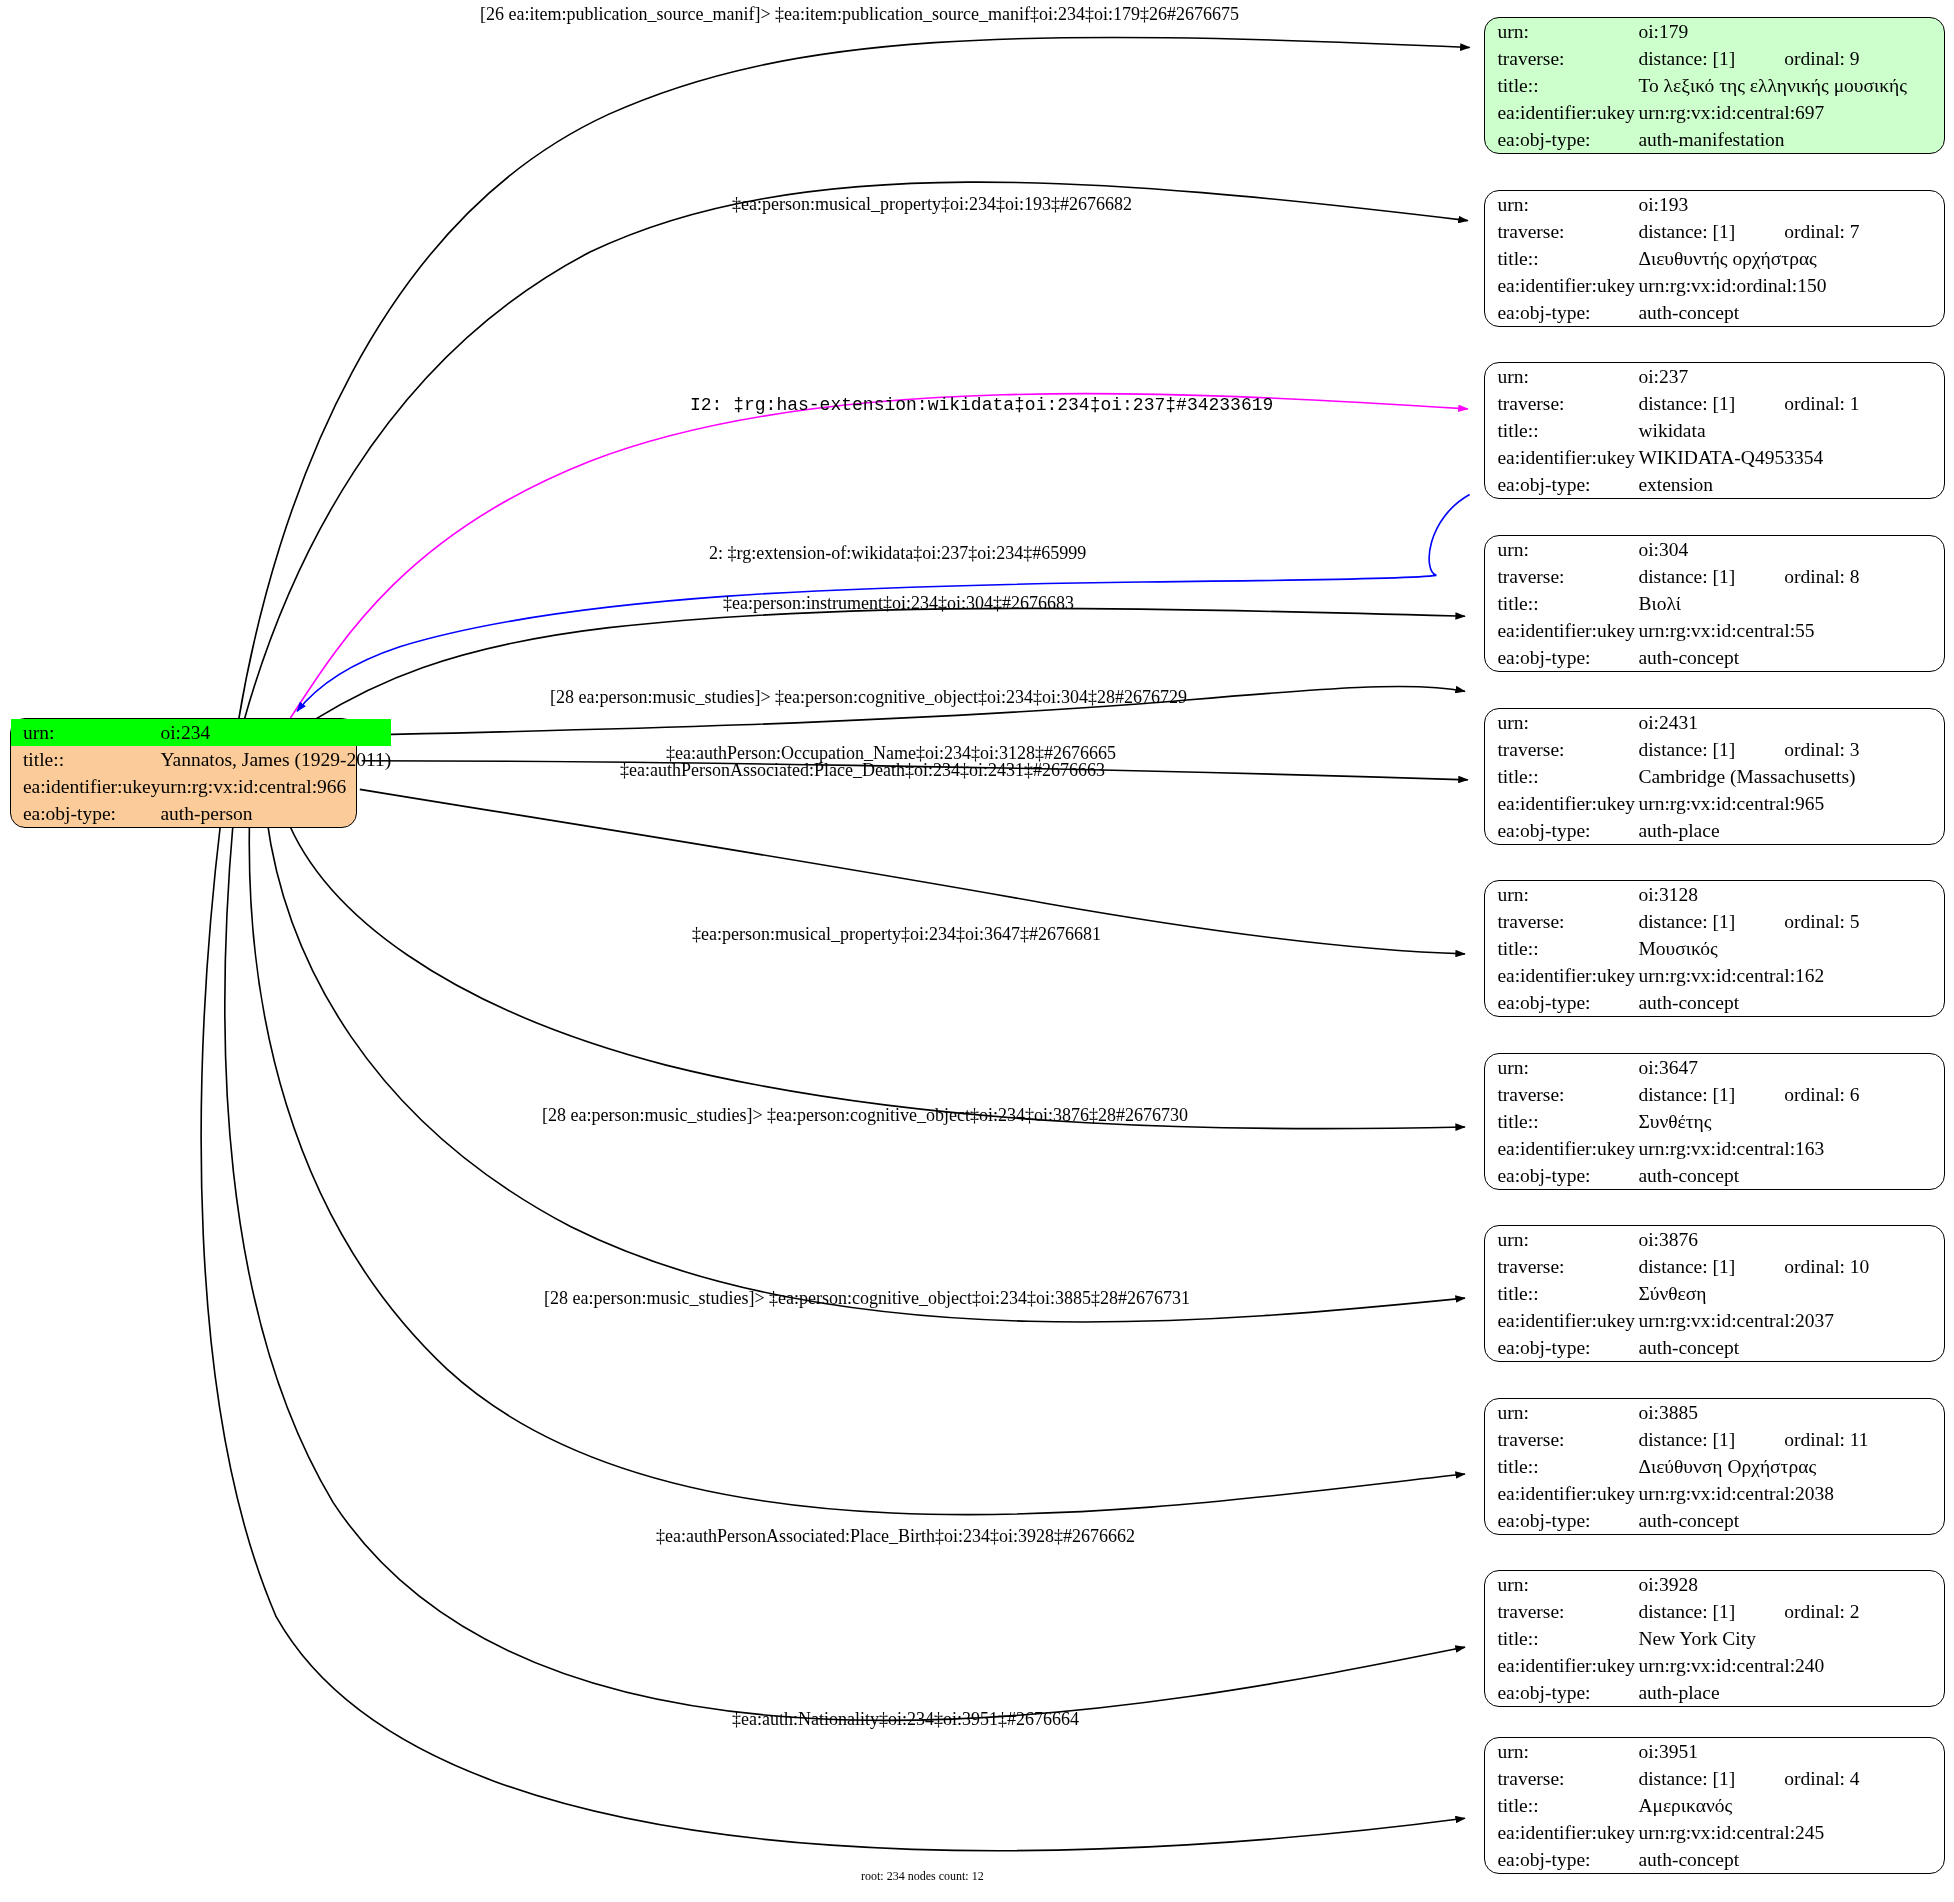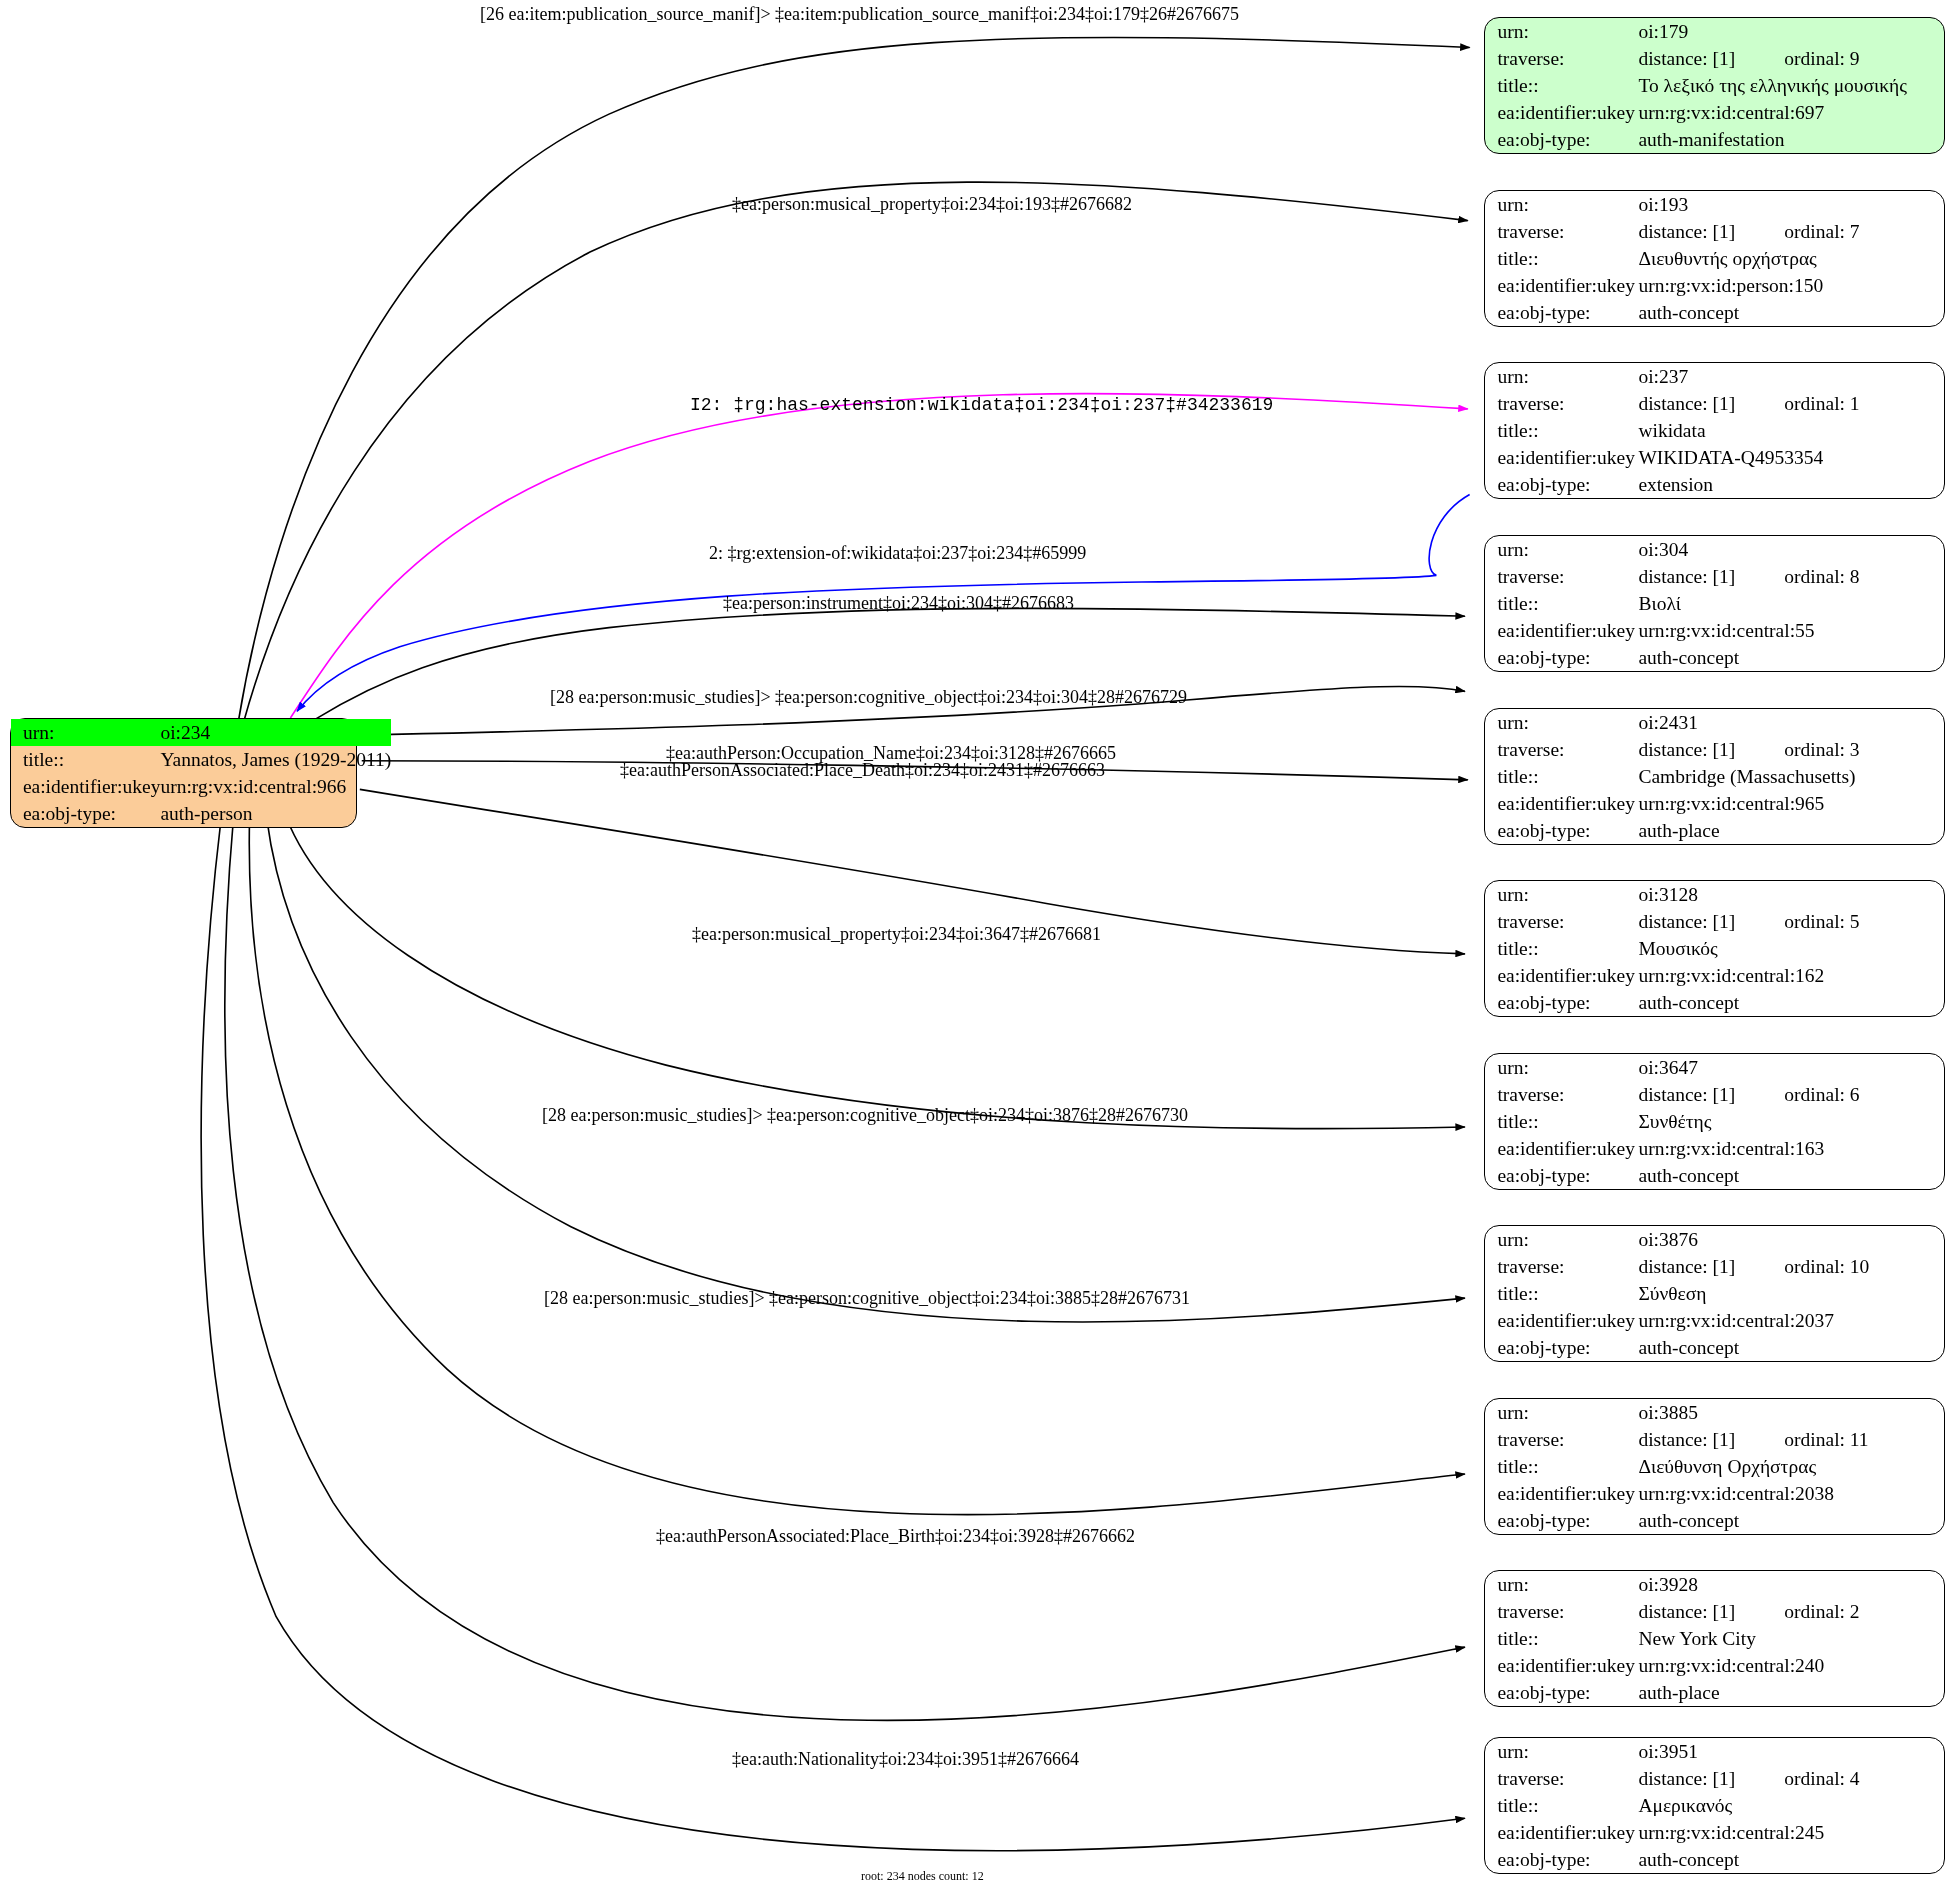--- a/index.html
+++ b/index.html
@@ -124,21 +124,21 @@
       <tr>
             <td class="k">traverse:</td>
             <td class="v"><span>distance: [1]</span><span class="spacer"></span><span>ordinal: 7</span></td>
           </tr>
       <tr>
             <td class="k">title::</td>
             <td class="v">Διευθυντής ορχήστρας</td>
           </tr>
       <tr>
             <td class="k">ea:identifier:ukey</td>
-            <td class="v2">urn:rg:vx:id:person:150</td>
+            <td class="v2">urn:rg:vx:id:ordinal:150</td>
           </tr>
       <tr>
             <td class="k">ea:obj-type:</td>
             <td class="v">auth-concept</td>
           </tr>
     </tbody>
       </table>
   </div>
 
   <div class="node" style="left:1484px;top:362px;width:461px;">
@@ -389,18 +389,18 @@
   <div class="elabel" style="left:690px;top:396px;font-family:Liberation Mono, monospace;">I2: ‡rg:has-extension:wikidata‡oi:234‡oi:237‡#34233619</div>
   <div class="elabel" style="left:709px;top:544px;">2: ‡rg:extension-of:wikidata‡oi:237‡oi:234‡#65999</div>
   <div class="elabel" style="left:723px;top:594px;">‡ea:person:instrument‡oi:234‡oi:304‡#2676683</div>
   <div class="elabel" style="left:550px;top:688px;">[28 ea:person:music_studies]&gt; ‡ea:person:cognitive_object‡oi:234‡oi:304‡28#2676729</div>
   <div class="elabel" style="left:620px;top:761px;">‡ea:authPersonAssociated:Place_Death‡oi:234‡oi:2431‡#2676663</div>
   <div class="elabel" style="left:666px;top:744px;">‡ea:authPerson:Occupation_Name‡oi:234‡oi:3128‡#2676665</div>
   <div class="elabel" style="left:692px;top:925px;">‡ea:person:musical_property‡oi:234‡oi:3647‡#2676681</div>
   <div class="elabel" style="left:542px;top:1106px;">[28 ea:person:music_studies]&gt; ‡ea:person:cognitive_object‡oi:234‡oi:3876‡28#2676730</div>
   <div class="elabel" style="left:544px;top:1289px;">[28 ea:person:music_studies]&gt; ‡ea:person:cognitive_object‡oi:234‡oi:3885‡28#2676731</div>
   <div class="elabel" style="left:656px;top:1527px;">‡ea:authPersonAssociated:Place_Birth‡oi:234‡oi:3928‡#2676662</div>
-  <div class="elabel" style="left:732px;top:1710px;margin-top:40px;">‡ea:auth:Nationality‡oi:234‡oi:3951‡#2676664</div>
+  <div class="elabel" style="left:732px;top:1710px;">‡ea:auth:Nationality‡oi:234‡oi:3951‡#2676664</div>
 
   <div class="footer" style="left:861px;top:1869px;">root: 234 nodes count: 12</div>
 
 </div>
 
 
 </body></html>

